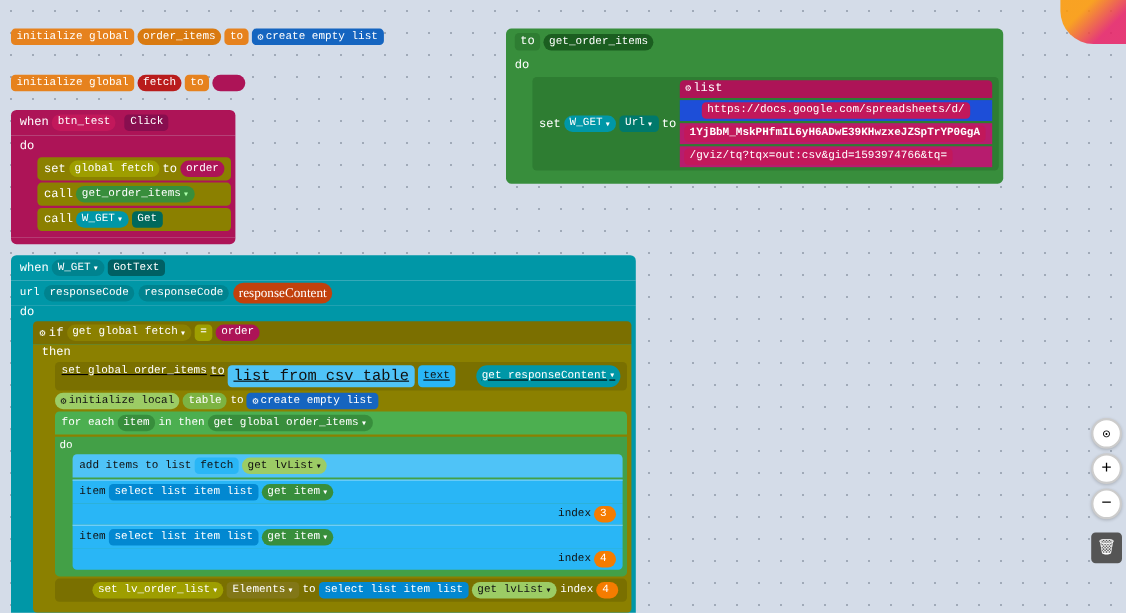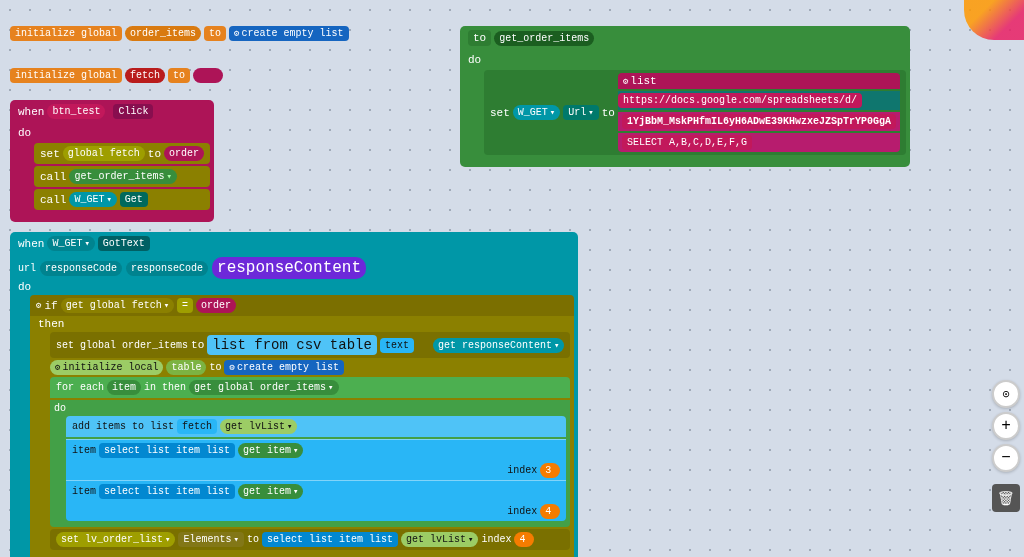--- a/index.html
+++ b/index.html
@@ -181,33 +181,33 @@
           <span>Url</span>
           <span style="font-size:9px;">▾</span>
         </div>
         <span style="color:white;">to</span>
 
         <div style="display:flex; flex-direction:column; gap:2px;">
           <div style="display:flex; align-items:center; gap:2px; background:#ad1457; padding:2px 5px; border-radius:4px 4px 0 0;">
             <span style="font-size:9px; color:white;">⚙</span>
             <span style="color:white; font-size:11px;">list</span>
           </div>
-          <div style="background:#0f766e; padding:2px 0; border-radius:0;">
+          <div style="background:#1d4ed8; padding:2px 20px; border-radius:0;">
             <div class="blk" style="background:#c2185b; color:white; font-size:10px;">
               <span>https://docs.google.com/spreadsheets/d/</span>
             </div>
           </div>
           <div style="background:#b71c6e; padding:2px 4px;">
             <div class="blk" style="background:#c2185b; color:white; font-size:10px;font-weight:bold;">
               <span>1YjBbM_MskPHfmIL6yH6ADwE39KHwzxeJZSpTrYP0GgA</span>
             </div>
           </div>
-          <div style="background:#b71c6e; padding:2px 4px; border-radius:0 0 4px 4px;">
+          <div style="background:#b71c6e; padding:2px 4px;">
             <div class="blk" style="background:#c2185b; color:white; font-size:10px;">
-              <span>SELECT A,B,C,D,E,F,G</span>
+              <span>/gviz/tq?tqx=out:csv&amp;gid=1593974766&amp;tq=</span>
             </div>
           </div>
         </div>
       </div>
     </div>
   </div>
   <div style="background:#388e3c; height:6px; border-radius:0 0 5px 5px;"></div>
 </div>
 
 <div style="position:absolute; top:232px; left:10px;">
@@ -224,21 +224,21 @@
   </div>
 
   <div style="background:#0097a7; padding:2px 8px 2px 8px; display:flex; gap:4px; align-items:center;">
     <span style="color:white; font-size:10px;">url</span>
     <div class="blk" style="background:#00838f; color:white; font-size:10px; border-radius:10px;">
       <span>responseCode</span>
     </div>
     <div class="blk" style="background:#00838f; color:white; font-size:10px; border-radius:10px;">
       <span>responseCode</span>
     </div>
-    <div class="blk" style="background:#6d28d9; color:white; font-size:16px; border-radius:10px;">
+    <div class="blk" style="background:#c2410c; color:white; font-size:12px; border-radius:10px;font-family:Liberation Serif, serif;">
       <span>responseContent</span>
     </div>
   </div>
 
   <div style="background:#0097a7; padding:0 8px;">
     <span style="color:white; font-size:11px;">do</span>
   </div>
 
   <div style="background:#0097a7; padding:2px 4px 4px 20px;">
     <div style="background:#7b6f00; padding:3px 6px; border-radius:4px 4px 0 0; display:flex; align-items:center; gap:3px;">
@@ -254,21 +254,21 @@
       </div>
       <div class="blk" style="background:#ad1457; color:white; border-radius:10px;">
         <span>order</span>
       </div>
     </div>
 
     <div style="background:#8b8000; padding:2px 4px 2px 4px; border-radius:0;">
       <span style="color:white; font-size:11px; margin-left:4px;">then</span>
 
       
-      <div style="display:flex; align-items:center; gap:3px; margin:2px 0 2px 16px; background:#7a7000; padding:3px 6px; border-radius:4px;">
+      <div style="display:flex; gap:3px; margin:2px 0 2px 16px; background:#7a7000; padding:3px 6px; border-radius:4px;text-decoration:underline;">
         <span style="color:white; font-size:10px;">set global order_items</span>
         <span style="color:white;">to</span>
         <div class="blk" style="background:#4fc3f7; color:#111; font-size:14px;">
           <span>list from csv table</span>
         </div>
         <div class="blk" style="background:#29b6f6; color:#111; font-size:10px;">
           <span>text</span>
         </div>
         <div class="blk" style="background:#0097a7; color:white; border-radius:10px; font-size:10px;margin-left:16px;">
           <span>get responseContent</span>
@@ -353,21 +353,21 @@
         <div style="margin:0 0 2px 12px; background:#29b6f6; padding:2px 6px; border-radius:0 0 4px 4px; display:flex; align-items:center; gap:3px; justify-content:flex-end;">
           <span style="color:#111; font-size:10px;">index</span>
           <div class="blk" style="background:#f57c00; color:white; border-radius:10px; font-size:10px; min-width:20px; text-align:center;">
             <span>4</span>
           </div>
         </div>
       </div>
 
       
       <div style="display:flex; align-items:center; gap:3px; margin:2px 0 2px 16px; background:#7a7000; padding:3px 6px; border-radius:4px; flex-wrap:wrap;">
-        <div class="blk" style="background:#9e9e00; color:white; border-radius:10px; font-size:10px;">
+        <div class="blk" style="background:#9e9e00; color:white; border-radius:10px; font-size:10px;margin-left:28px;">
           <span>set lv_order_list</span>
           <span style="font-size:9px;">▾</span>
         </div>
         <div class="blk" style="background:#827717; color:white; font-size:10px;">
           <span>Elements</span>
           <span style="font-size:9px;">▾</span>
         </div>
         <span style="color:white; font-size:10px;">to</span>
         <div class="blk" style="background:#0288d1; color:white; font-size:10px;">
           <span>select list item list</span>

